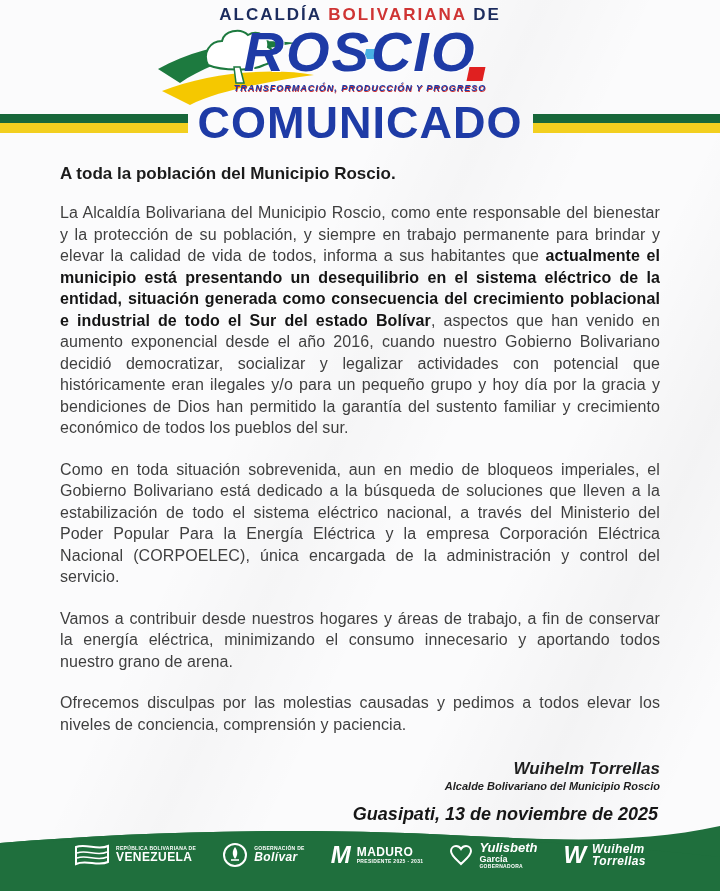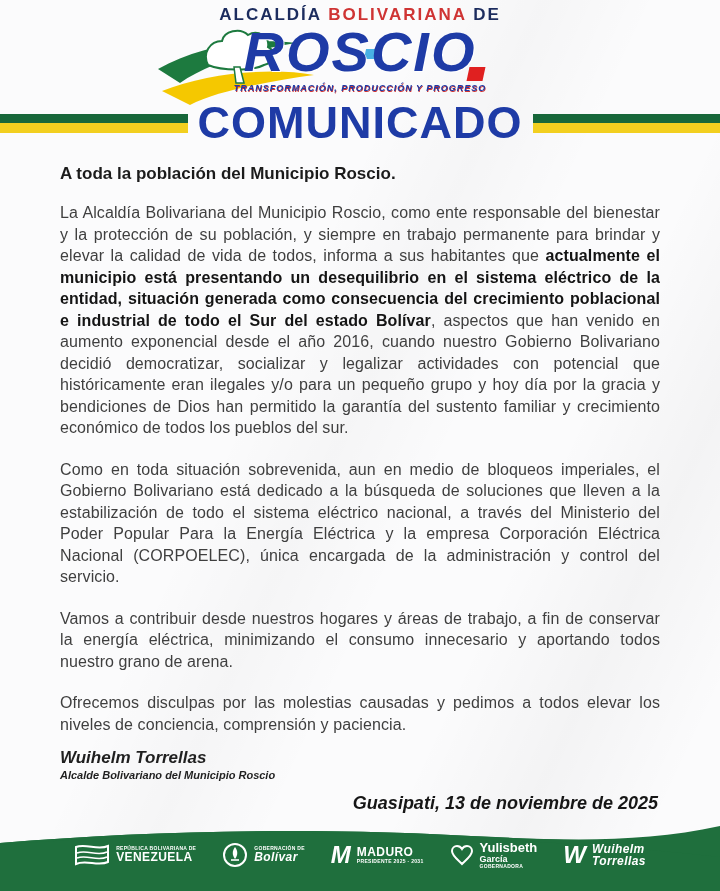--- a/index.html
+++ b/index.html
@@ -58,41 +58,41 @@
   .salutation{
     margin-top:17px; font-size:17px; font-weight:800; color:#1b1b1b;
   }
   .para{
     margin:0; margin-top:18px; font-size:16px; line-height:21.5px;
     text-align:justify; color:#3f3f3f; letter-spacing:0.1px;
   }
   .para + .para{ margin-top:20px; }
   .para .bseg{ font-weight:800; color:#141414; }
   
-  .signature{ margin-top:13px; text-align:left; font-style:italic; color:#1f1f1f; }
+  .signature{ margin-top:24px; text-align:right; font-style:italic; color:#1f1f1f; }
   .sig-name{ font-size:17px; font-weight:700; }
   .sig-title{ font-size:11px; font-weight:600; margin-top:1px; }
   .dateline{
     margin-top:12px; padding-right:62px; text-align:right;
     font-size:18px; font-weight:800; font-style:italic; color:#161616;
   }
   
   .footer{ position:absolute; left:0; bottom:0; width:633px; height:70px; }
   .footer-wave{ position:absolute; left:0; top:0; width:720px; height:70px; }
   .footer-logos{
     position:absolute; left:0; top:20px; width:720px;
     display:flex; justify-content:center; align-items:center; gap:26px;
     color:#fff;
   }
   .flogo{ display:flex; align-items:center; gap:6px; }
   .flogo-text{ display:flex; flex-direction:column; line-height:1.05; }
   .ftiny{ font-size:5px; font-weight:700; letter-spacing:0.3px; text-transform:uppercase; }
   .fmain{ font-size:12px; font-weight:800; letter-spacing:0.4px; }
   .fmain.it{ font-style:italic; }
-  .fscript{ font-size:13px; font-weight:700; }
+  .fscript{ font-size:13px; font-style:italic; font-weight:700; }
   .fsub{ font-size:9px; font-weight:600; }
   .big-letter{ font-size:24px; font-weight:900; font-style:italic; line-height:24px; }
 </style>
 </head>
 <body>
 
 <div class="page">
 
   <div class="header">
     <div class="header-topline">

